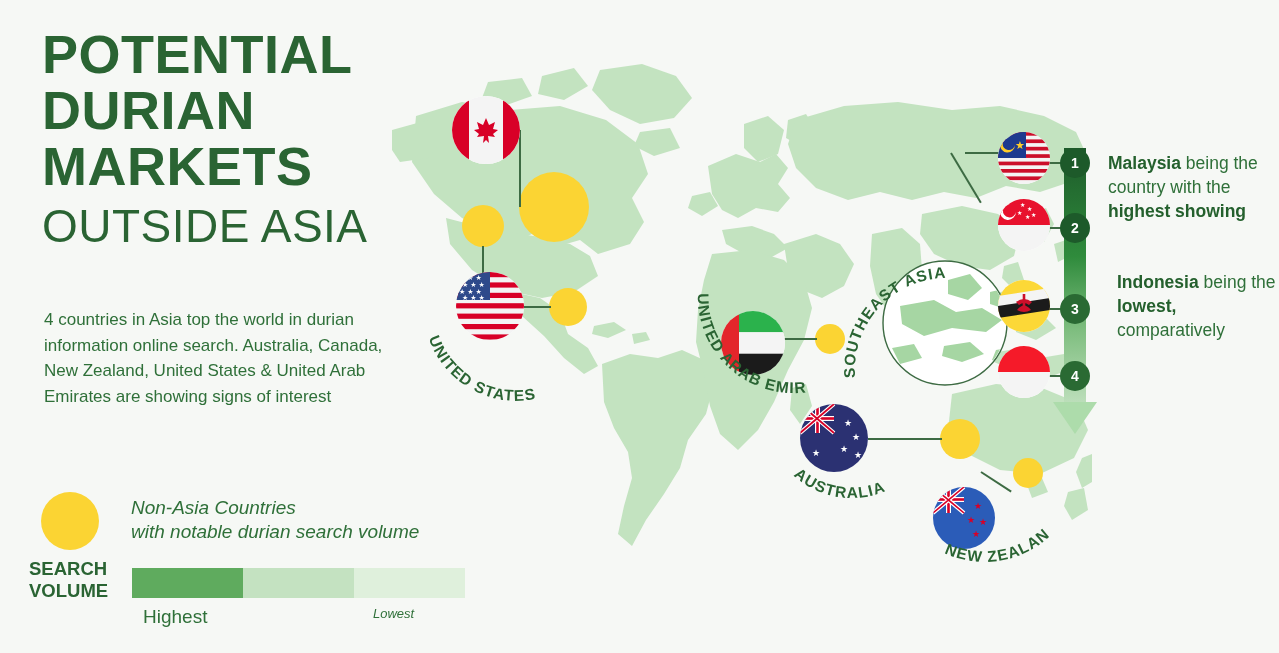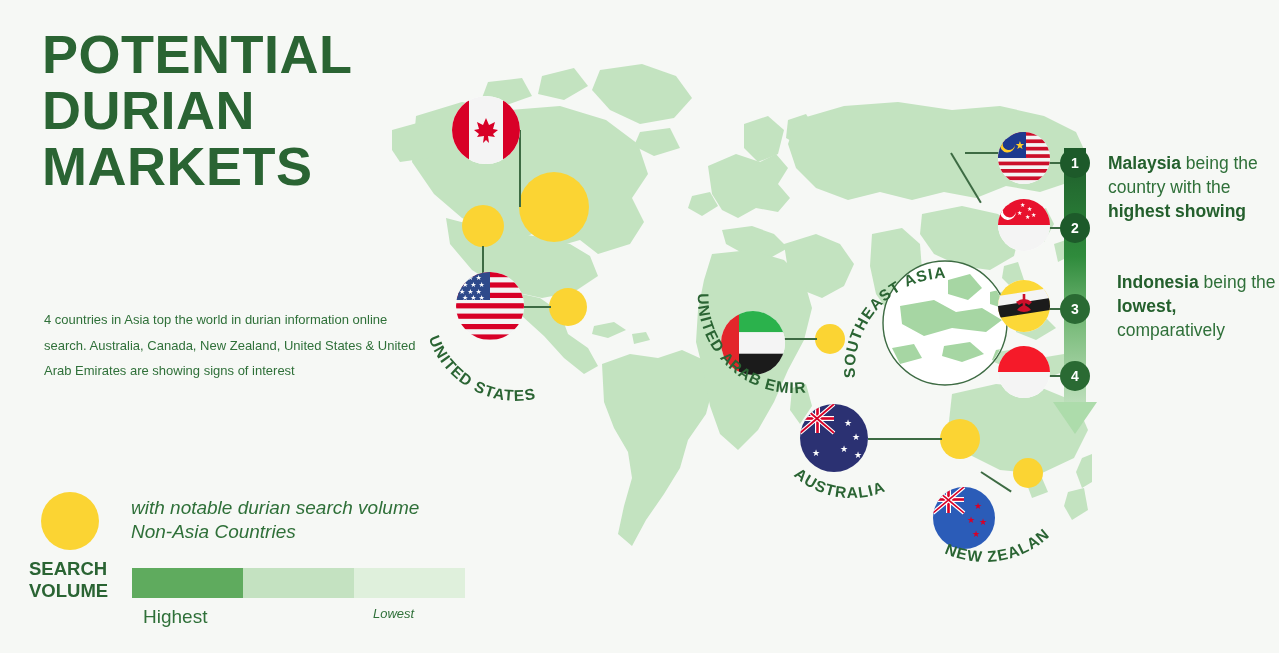--- a/index.html
+++ b/index.html
@@ -25,21 +25,21 @@
   .subtitle {
     font-size: 46px;
     line-height: 56px;
     font-weight: 300;
     color: #2a6433;
     margin-top: 4px;
     letter-spacing: 0.5px;
   }
   .lede {
     position: absolute; left: 44px; top: 307px; width: 375px;
-    font-size: 13px; line-height: 25.5px; color: #2f7039;
+    font-size: 17px; line-height: 25.5px; color: #2f7039;
   }
 
   
   .legend-dot {
     position: absolute; left: 41px; top: 492px;
     width: 58px; height: 58px; border-radius: 50%;
     background: #fbd433;
   }
   .legend-caption {
     position: absolute; left: 131px; top: 496px; width: 360px;
@@ -121,28 +121,29 @@
 </style>
 </head>
 <body>
 
 <div id="canvas">
 
   <div class="titleblock">
     <div class="t-line">POTENTIAL</div>
     <div class="t-line">DURIAN</div>
     <div class="t-line">MARKETS</div>
+    <div class="subtitle">OUTSIDE ASIA</div>
   </div>
 
   <div class="lede">4 countries in Asia top the world in durian information  online search. Australia, Canada, New Zealand, United States &amp; United Arab Emirates are showing signs of interest</div>
 
   <div class="legend-dot"></div>
   <div class="legend-caption">
+    <div>Non-Asia Countries</div>
     <div>with notable durian search volume</div>
-    <div>Non-Asia Countries</div>
   </div>
   <div class="legend-label">SEARCH VOLUME</div>
   <div class="scale">
     <div class="sc1"></div>
     <div class="sc2"></div>
     <div class="sc3"></div>
   </div>
   <div class="scale-high">Highest</div>
   <div class="scale-low">Lowest</div>
 

